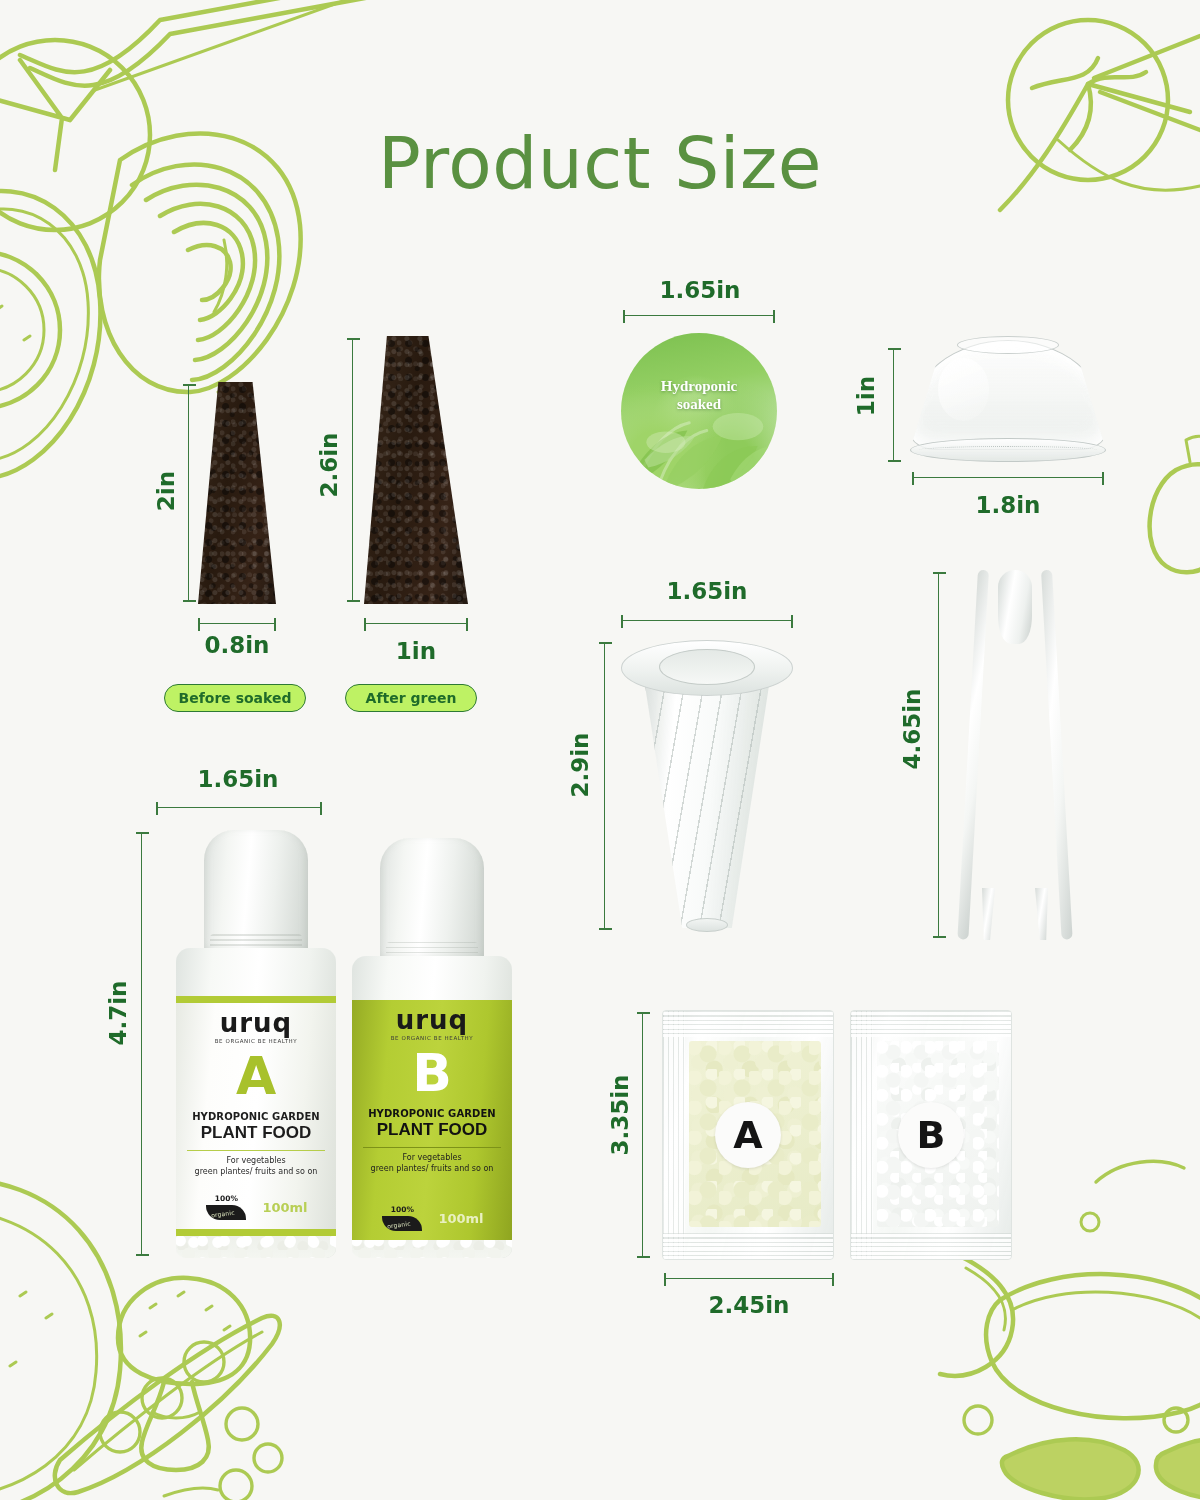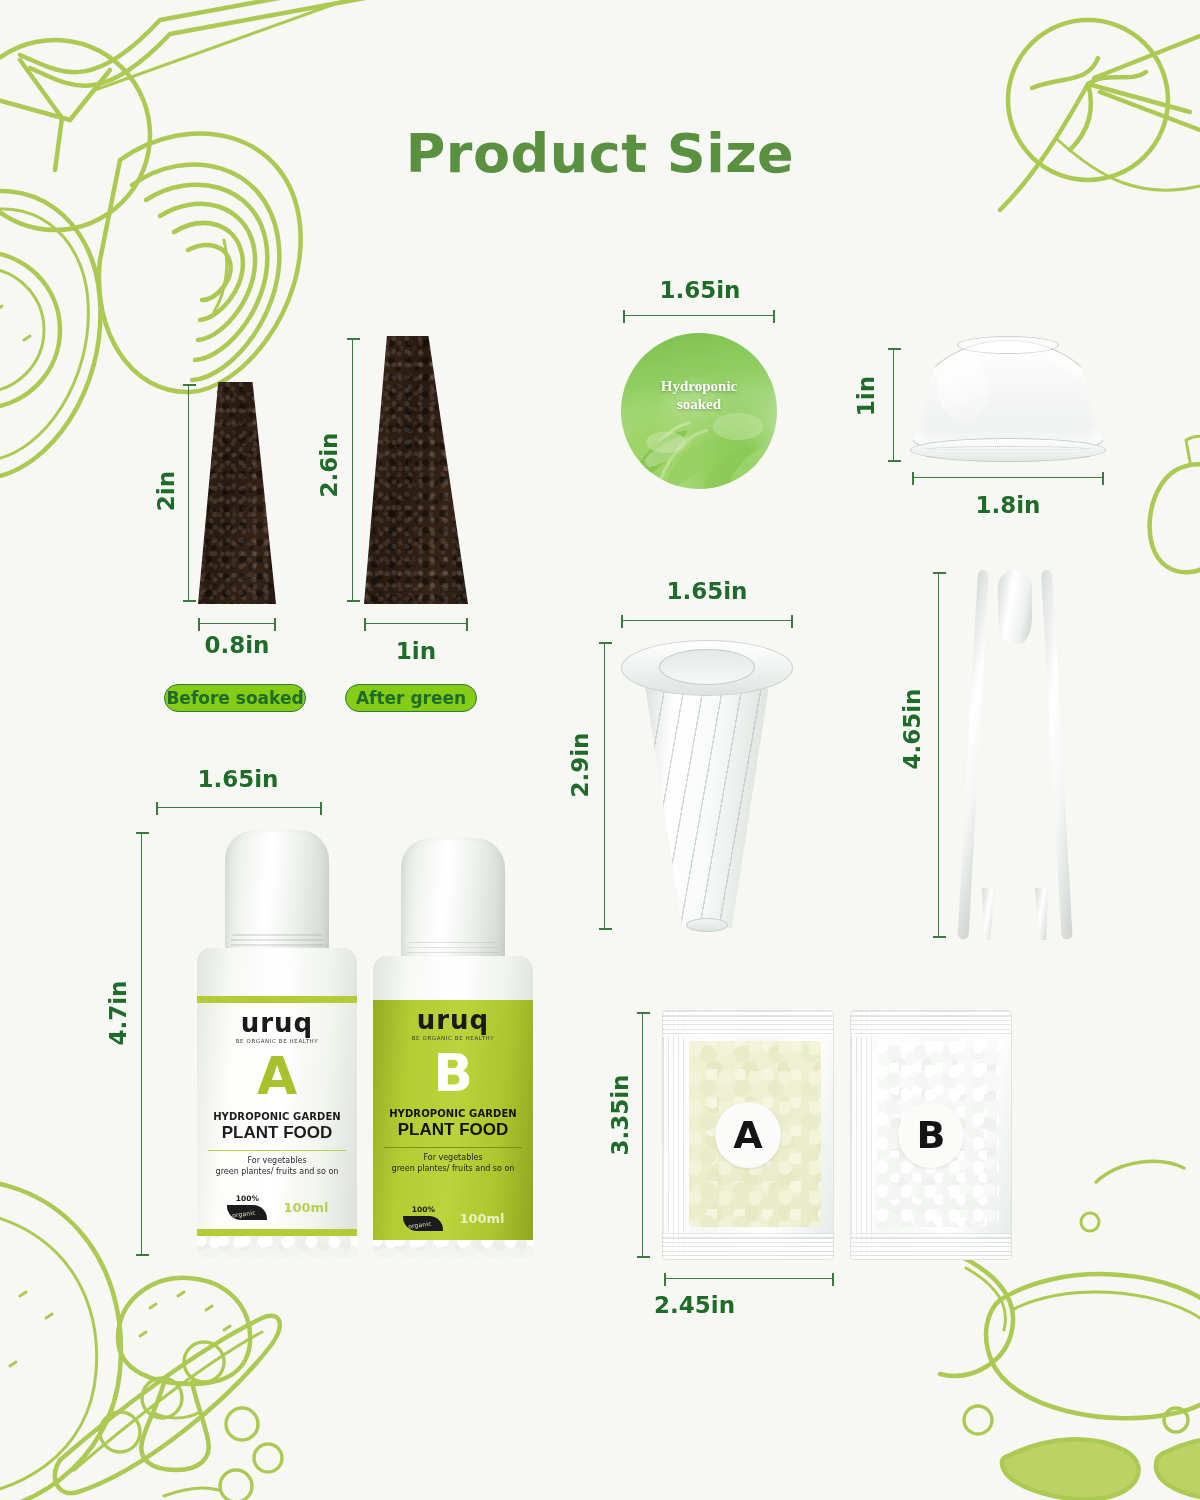--- a/index.html
+++ b/index.html
@@ -21,22 +21,22 @@
     position: absolute; inset: 0;
     width: 1200px; height: 1500px;
     pointer-events: none;
   }
 
   
   .page-title {
     position: absolute;
     left: 0; right: 0; top: 122px;
     text-align: center;
-    font-size: 54px;
-    font-weight: bold;
+    font-size: 71px;
+    font-weight: normal;
     letter-spacing: 0.5px;
     color: #5a9141;
     font-family: "DejaVu Sans", sans-serif;
   }
 
   
   .dim {
     position: absolute;
     color: #1f6b2a;
     font-weight: bold;
@@ -69,25 +69,25 @@
   .rule-v::before { top: 0; }
   .rule-v::after { bottom: 0; }
 
   
   .pill {
     position: absolute;
     border: 1.8px solid #2d7a34;
     border-radius: 999px;
     color: #1f6b2a;
     font-weight: bold;
-    font-size: 17px;
+    font-size: 14px;
     display: flex;
     align-items: center;
     justify-content: center;
-    background: #84cc16;
+    background: #bef264;
     font-family: "DejaVu Sans", sans-serif;
   }
 
   
   .sponge {
     position: absolute;
     background:
       radial-gradient(circle at 30% 20%, rgba(255,255,255,.11) 0 2px, transparent 3px),
       radial-gradient(circle at 62% 44%, rgba(0,0,0,.4) 0 3px, transparent 4px),
       radial-gradient(circle at 18% 62%, rgba(255,255,255,.09) 0 2px, transparent 3px),
@@ -118,21 +118,21 @@
     text-align: center;
     color: #ffffff;
     font-weight: bold;
     font-size: 15px;
     line-height: 1.25;
     text-shadow: 0 1px 3px rgba(40,90,30,.45);
     font-family: Liberation Serif, serif;
   }
 
   
-  .bottle { position: absolute; margin-left: 21px; }
+  .bottle { position: absolute; }
   .bot-cap {
     position: absolute; left: 50%; transform: translateX(-50%);
     top: 0;
     border-radius: 30px 30px 8px 8px;
     background: linear-gradient(95deg, #dfe3e0 0%, #f4f6f3 22%, #ffffff 42%, #eef1ee 66%, #cfd5d0 100%);
     box-shadow: inset 0 -4px 9px rgba(150,158,150,.35);
   }
   .bot-cap::after {
     content: ""; position: absolute; left: 6%; right: 6%; bottom: 6px; height: 16px;
     background: repeating-linear-gradient(to bottom, rgba(160,168,160,.30) 0 1.5px, transparent 1.5px 5px);
@@ -582,15 +582,15 @@
     <div class="seal-left"></div>
     <div class="seal-top"></div>
     <div class="seal-bot"></div>
     <div class="fill b"></div>
     <div class="disc">B</div>
   </div>
 
   <div class="rule-v" style="left:642px; top:1012px; height:246px;"></div>
   <div class="dim vert" style="left:572px; top:1102px; width:96px; text-align:center;">3.35in</div>
   <div class="rule-h" style="left:664px; top:1278px; width:170px;"></div>
-  <div class="dim" style="left:654px; top:1292px; width:190px; text-align:left;">2.45in</div>
+  <div class="dim" style="left:654px; top:1292px; width:190px; text-align:center;">2.45in</div>
 
 </div>
 
 </body></html>

